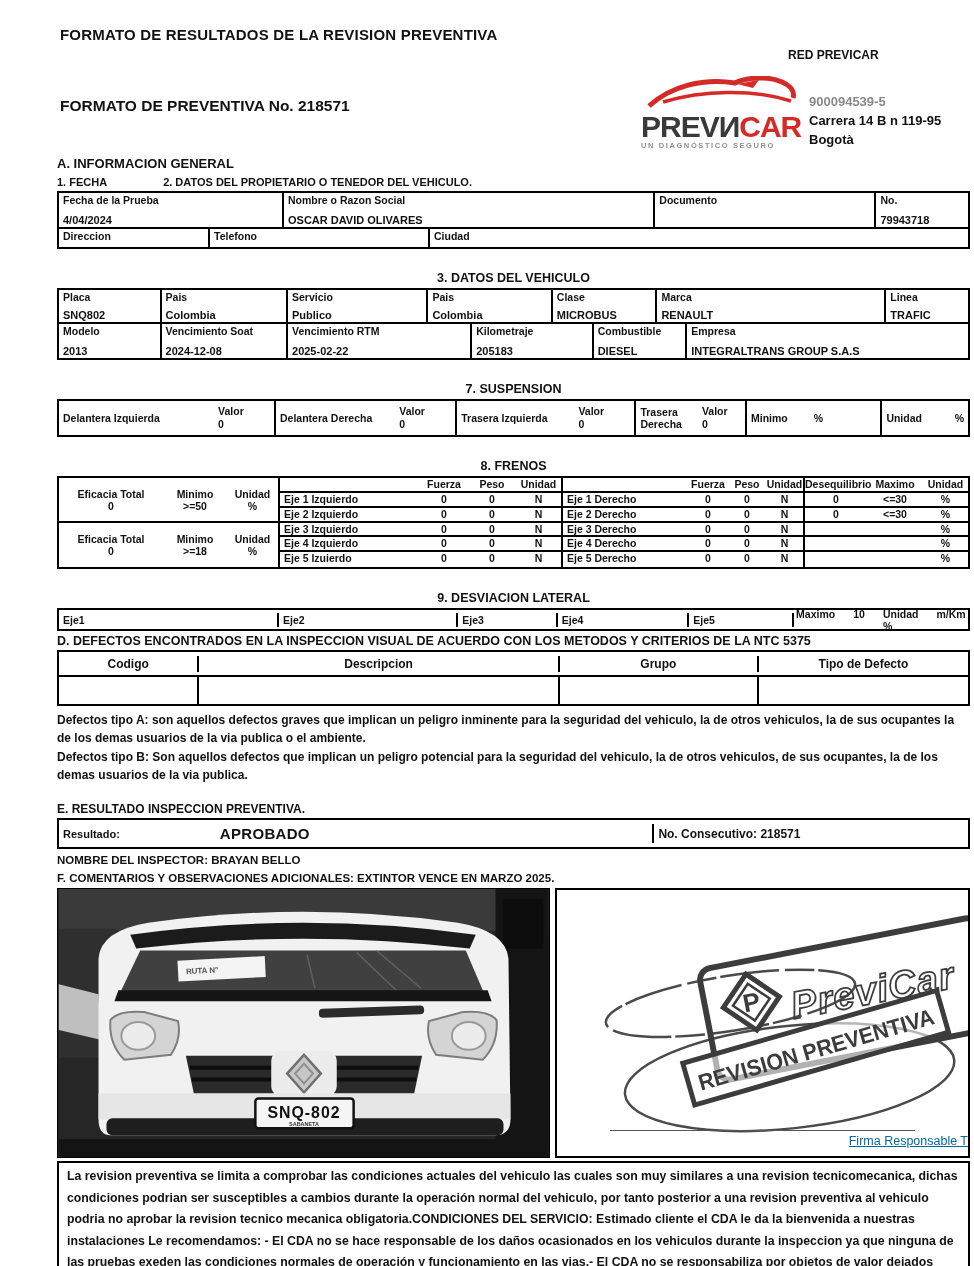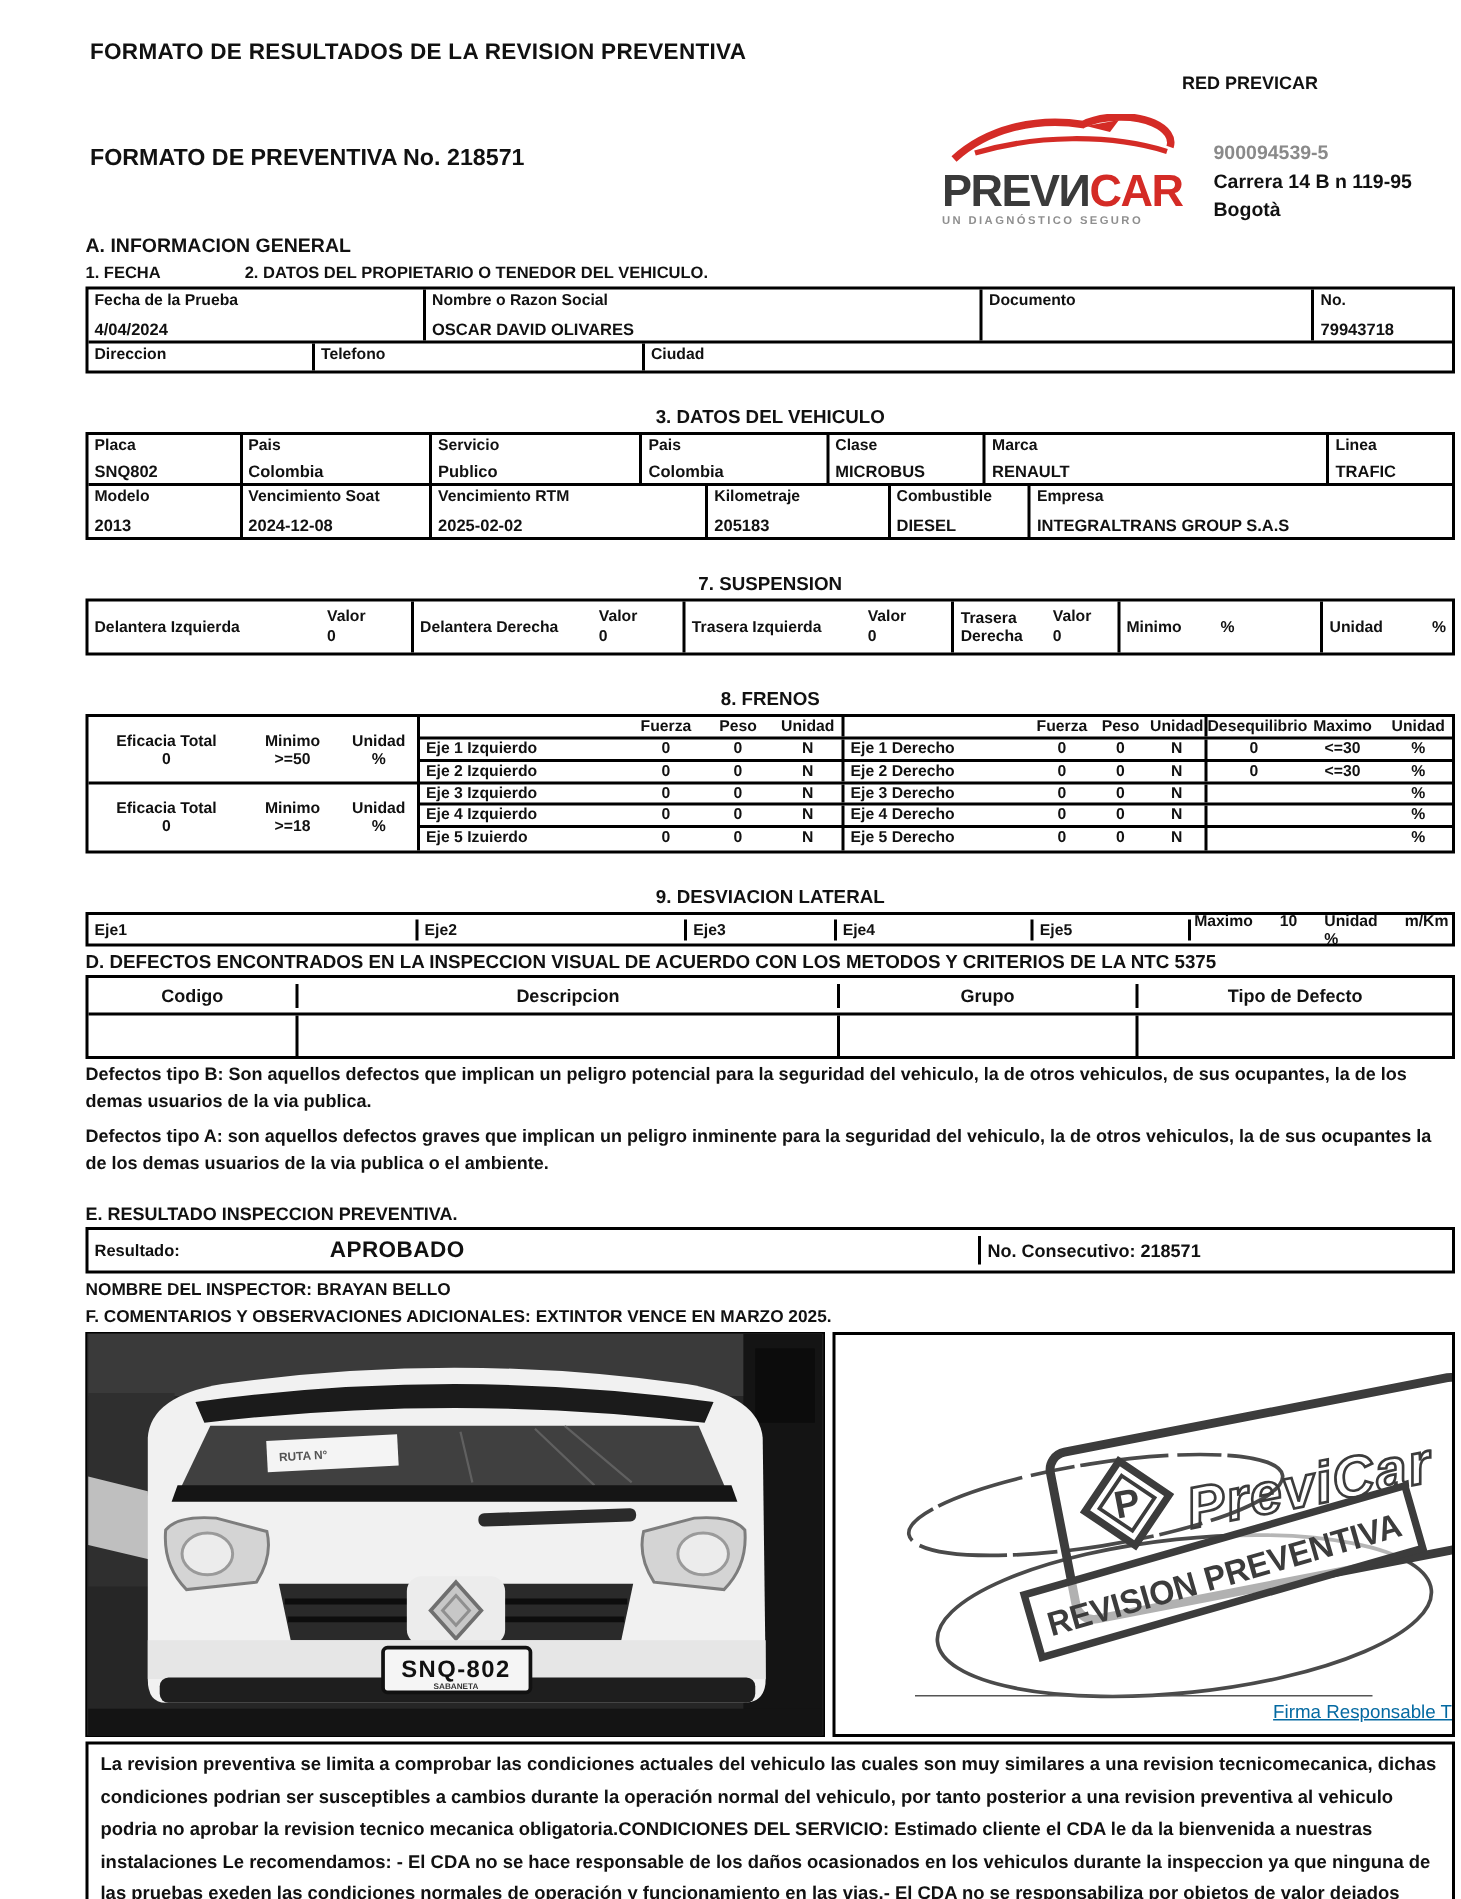--- a/index.html
+++ b/index.html
@@ -13,21 +13,21 @@
     color: #111;
     overflow: hidden;
   }
   .content { position: absolute; left: 57px; top: 0; width: 913px; }
 
   
   .header { position: relative; height: 152px; }
   .doc-title { position: absolute; top: 26px; left: 3px; font-size: 15px; letter-spacing: .2px; }
   .red-previcar { position: absolute; top: 48px; left: 731px; font-size: 12px; }
   .form-title { position: absolute; top: 97px; left: 3px; font-size: 15.5px; }
-  .logo { position: absolute; top: 76px; left: 571px; width: 170px; }
+  .logo { position: absolute; top: 76px; left: 584px; width: 170px; }
   .logo-word { font-size: 30px; font-weight: 900; letter-spacing: -1px; line-height: 26px; }
   .logo-dark { color: #3a3a3a; }
   .logo-red { color: #d42b26; }
   .logo-tagline { font-size: 7.5px; color: #8f8f8f; letter-spacing: 1.6px; margin-top: 1px; }
   .company { position: absolute; top: 92px; left: 752px; font-size: 13px; line-height: 19px; }
   .company .nit { color: #8a8a8a; }
 
   
   .sec-title { font-size: 13px; margin-top: 4px; }
   .sub-row { display: flex; gap: 56px; font-size: 11px; margin-top: 5px; margin-bottom: 3px; }
@@ -204,21 +204,21 @@
       <div class="td lv" style="width:103px">
             <span class="lbl">Modelo</span>
             <span class="val">2013</span>
           </div>
       <div class="td lv" style="width:127px">
             <span class="lbl">Vencimiento Soat</span>
             <span class="val">2024-12-08</span>
           </div>
       <div class="td lv" style="width:185px">
             <span class="lbl">Vencimiento RTM</span>
-            <span class="val">2025-02-02</span>
+            <span class="val">2025-02-22</span>
           </div>
       <div class="td lv" style="width:122px">
             <span class="lbl">Kilometraje</span>
             <span class="val">205183</span>
           </div>
       <div class="td lv" style="width:94px">
             <span class="lbl">Combustible</span>
             <span class="val">DIESEL</span>
           </div>
       <div class="td lv" style="width:282px">
@@ -413,22 +413,22 @@
       <div class="td" style="width:200px">Grupo</div>
       <div class="td" style="width:210px">Tipo de Defecto</div>
     </div>
     <div class="tr df-e">
       <div class="td" style="width:141px"></div>
       <div class="td" style="width:362px"></div>
       <div class="td" style="width:200px"></div>
       <div class="td" style="width:210px"></div>
     </div>
   </div>
+  <div class="para">Defectos tipo A: son aquellos defectos graves que implican un peligro inminente para la seguridad del vehiculo, la de otros vehiculos, la de sus ocupantes la de los demas usuarios de la via publica o el ambiente.</div>
   <div class="para" style="margin-top:1px">Defectos tipo B:  Son aquellos defectos que implican un peligro potencial para la seguridad del vehiculo, la de otros vehiculos, de sus ocupantes, la de los demas usuarios de la via publica.</div>
-  <div class="para">Defectos tipo A: son aquellos defectos graves que implican un peligro inminente para la seguridad del vehiculo, la de otros vehiculos, la de sus ocupantes la de los demas usuarios de la via publica o el ambiente.</div>
 
   <div class="sec-title" style="font-size:12px;margin-top:18px">E. RESULTADO INSPECCION PREVENTIVA.</div>
   <div class="tbl" style="margin-top:2px">
     <div class="tr res-row">
       <div class="td res-left" style="width:598px">
         <span>Resultado:</span>
         <span class="res-aprobado">APROBADO</span>
       </div>
       <div class="td res-right" style="width:315px">No. Consecutivo: 218571</div>
     </div>

